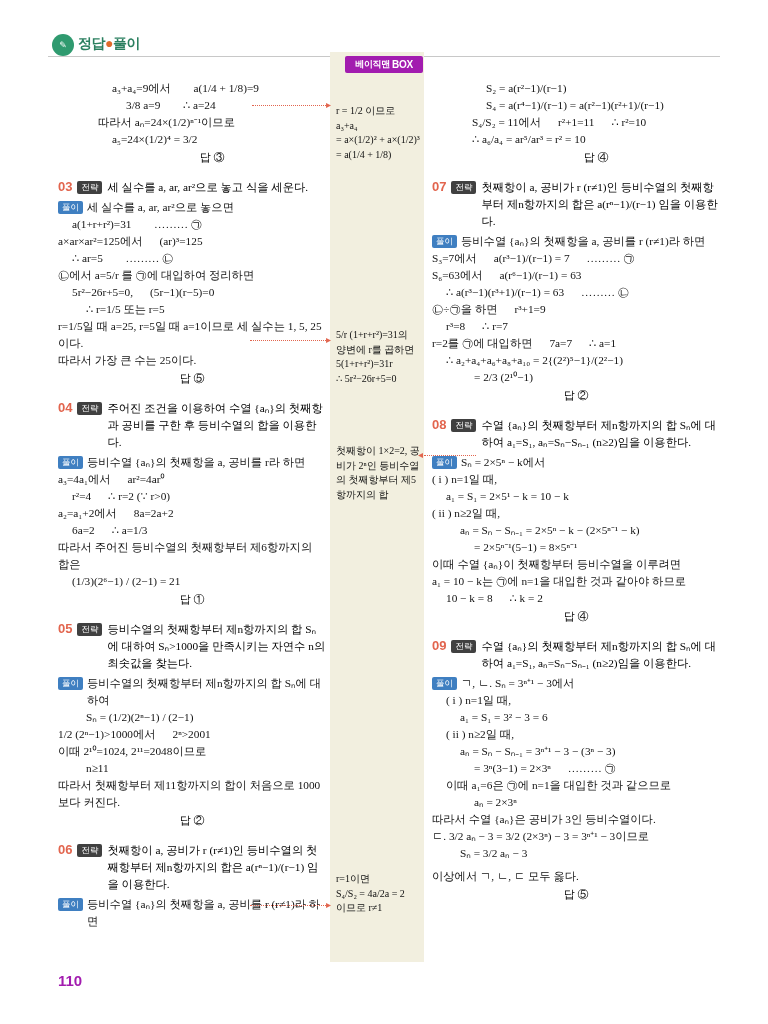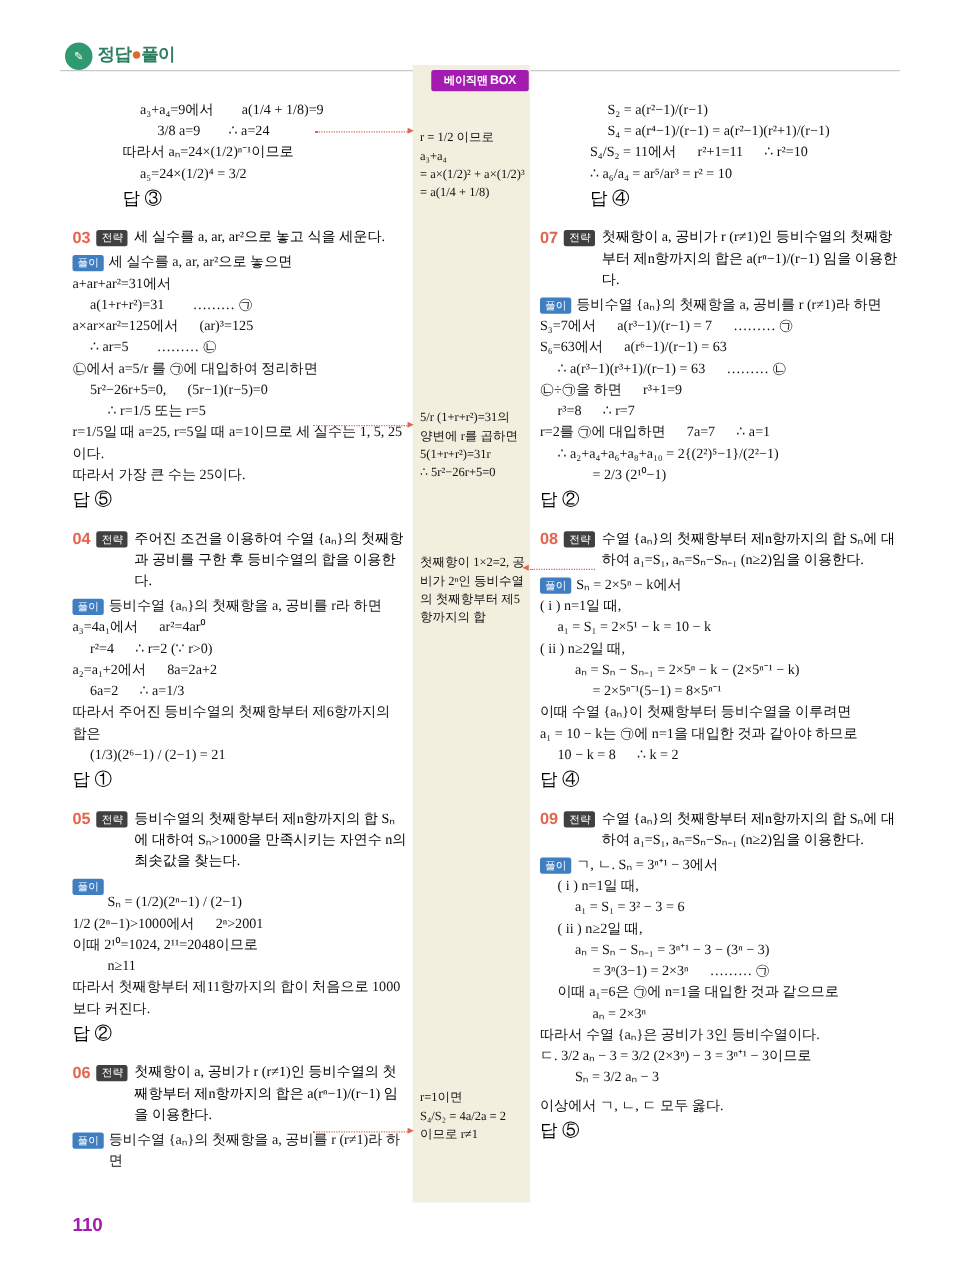--- a/index.html
+++ b/index.html
@@ -44,21 +44,21 @@
   .tag{
     display:inline-block;background:#404040;color:#fff;font-size:8.5px;font-family:"Liberation Sans",sans-serif;
     border-radius:2px;padding:1px 4px;line-height:11px;position:relative;top:2px;white-space:nowrap;
   }
   .ptxt{font-size:11.3px;line-height:17px;flex:1;}
   .sol{display:flex;align-items:flex-start;gap:4px;margin-top:2px;}
   .soltag{
     display:inline-block;background:#3f7fc1;color:#fff;font-size:8.5px;font-family:"Liberation Sans",sans-serif;
     border-radius:2px;padding:1px 4px;line-height:11px;position:relative;top:2px;white-space:nowrap;
   }
-  .ans{text-align:left;font-size:14px;margin-top:2px;}
+  .ans{text-align:center;font-size:11px;margin-top:2px;}
   .indent1{padding-left:14px;}
   .indent2{padding-left:28px;}
   .indent3{padding-left:42px;}
   
   .conn{position:absolute;border-top:1px dotted #e2654e;height:0;}
   .arrow{position:absolute;color:#e2654e;font-size:10px;line-height:10px;}
   .cbox{font-size:10px;line-height:14.5px;color:#111;}
   .cbox .t{margin:0;}
   
   .pageno{position:absolute;left:58px;top:972px;font-family:"Liberation Sans",sans-serif;font-weight:bold;font-size:15px;color:#a21caf;}
@@ -95,21 +95,20 @@
     <div>
       <div class="phead">
         <span class="pnum">03</span>
         <span class="tag">전략</span>
         <span class="ptxt">세 실수를 a, ar, ar²으로 놓고 식을 세운다.</span>
       </div>
       <div class="sol">
         <span class="soltag">풀이</span>
         <span class="ln">세 실수를 a, ar, ar²으로 놓으면</span>
       </div>
-      <p class="ln">a+ar+ar²=31에서</p>
       <p class="ln indent1">a(1+r+r²)=31        ……… ㉠</p>
       <p class="ln">a×ar×ar²=125에서      (ar)³=125</p>
       <p class="ln indent1">∴ ar=5        ……… ㉡</p>
       <p class="ln">㉡에서 a=5/r 를 ㉠에 대입하여 정리하면</p>
       <p class="ln indent1">5r²−26r+5=0,      (5r−1)(r−5)=0</p>
       <p class="ln indent2">∴ r=1/5 또는 r=5</p>
       <p class="ln">r=1/5일 때 a=25, r=5일 때 a=1이므로 세 실수는 1, 5, 25이다.</p>
       <p class="ln">따라서 가장 큰 수는 25이다.</p>
       <p class="ans">답 ⑤</p>
     </div>
@@ -134,20 +133,21 @@
     </div>
 
     <div>
       <div class="phead">
         <span class="pnum">05</span>
         <span class="tag">전략</span>
         <span class="ptxt">등비수열의 첫째항부터 제n항까지의 합 Sₙ에 대하여 Sₙ&gt;1000을 만족시키는 자연수 n의 최솟값을 찾는다.</span>
       </div>
       <div class="sol">
         <span class="soltag">풀이</span>
+        <span class="ln">등비수열의 첫째항부터 제n항까지의 합 Sₙ에 대하여</span>
       </div>
       <p class="ln indent2">Sₙ = (1/2)(2ⁿ−1) / (2−1)</p>
       <p class="ln">1/2 (2ⁿ−1)&gt;1000에서      2ⁿ&gt;2001</p>
       <p class="ln">이때 2¹⁰=1024, 2¹¹=2048이므로</p>
       <p class="ln indent2">n≥11</p>
       <p class="ln">따라서 첫째항부터 제11항까지의 합이 처음으로 1000보다 커진다.</p>
       <p class="ans">답 ②</p>
     </div>
 
     <div>

